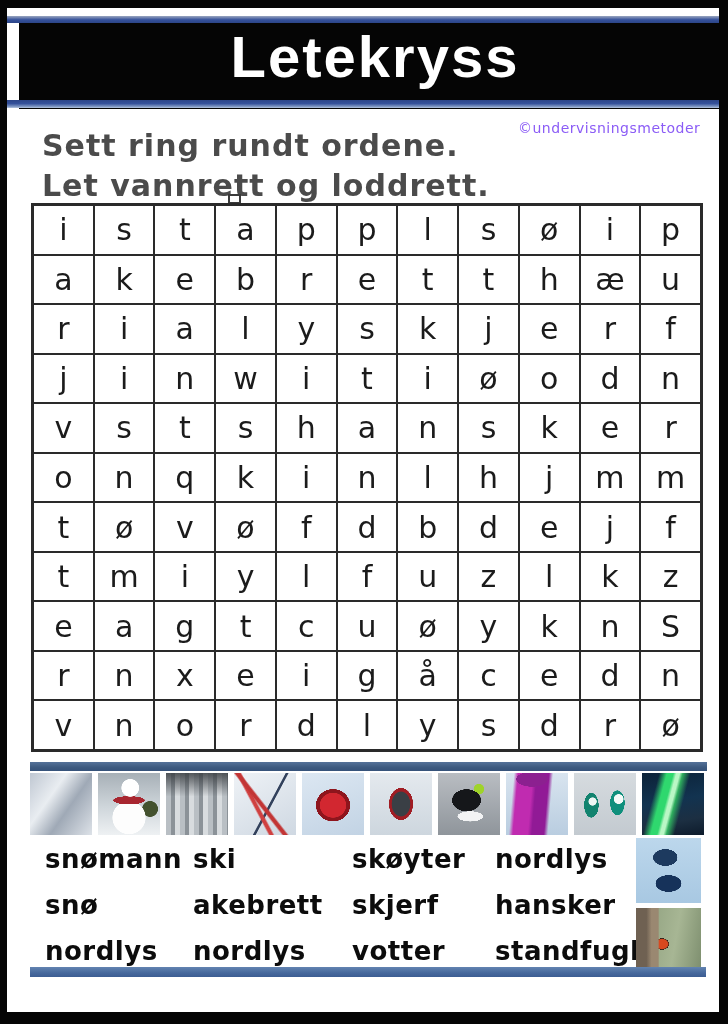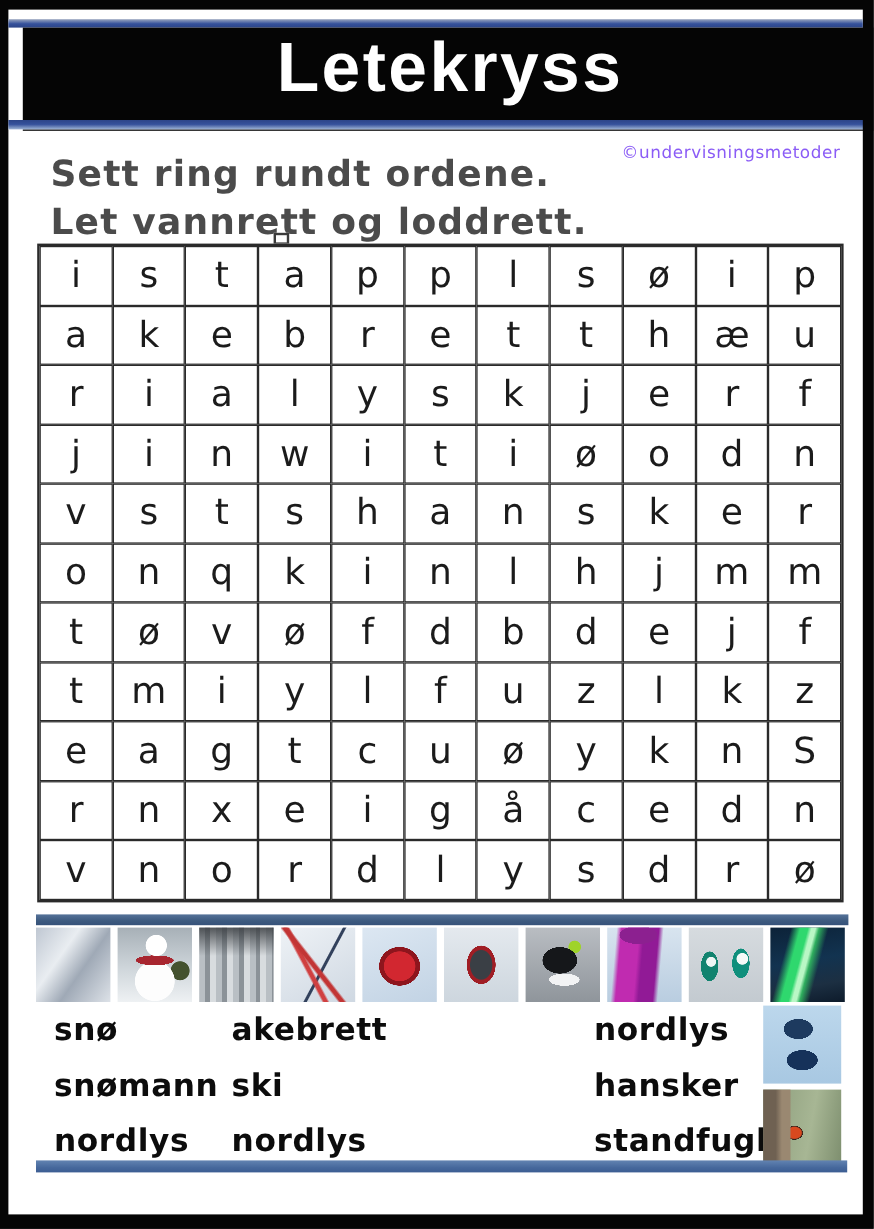--- a/index.html
+++ b/index.html
@@ -258,28 +258,33 @@
         <div class="photo ph-red-sled"></div>
         <div class="photo ph-sled"></div>
         <div class="photo ph-ice-skate"></div>
         <div class="photo ph-scarf"></div>
         <div class="photo ph-mittens"></div>
         <div class="photo ph-northern-lights"></div>
       </div>
 
     <div class="word-list">
         <div class="word-col word-col-1">
+          <div class="word">snømann</div>
           <div class="word">snø</div>
-          <div class="word">snømann</div>
           <div class="word">nordlys</div>
         </div>
         <div class="word-col word-col-2">
+          <div class="word">ski</div>
           <div class="word">akebrett</div>
-          <div class="word">ski</div>
           <div class="word">nordlys</div>
+        </div>
+        <div class="word-col word-col-3">
+          <div class="word">skøyter</div>
+          <div class="word">skjerf</div>
+          <div class="word">votter</div>
         </div>
         <div class="word-col word-col-4">
           <div class="word">nordlys</div>
           <div class="word">hansker</div>
           <div class="word">standfugl</div>
         </div>
       </div>
 
     <div class="side-photo ph-gloves"></div>
     <div class="side-photo ph-bird"></div>

